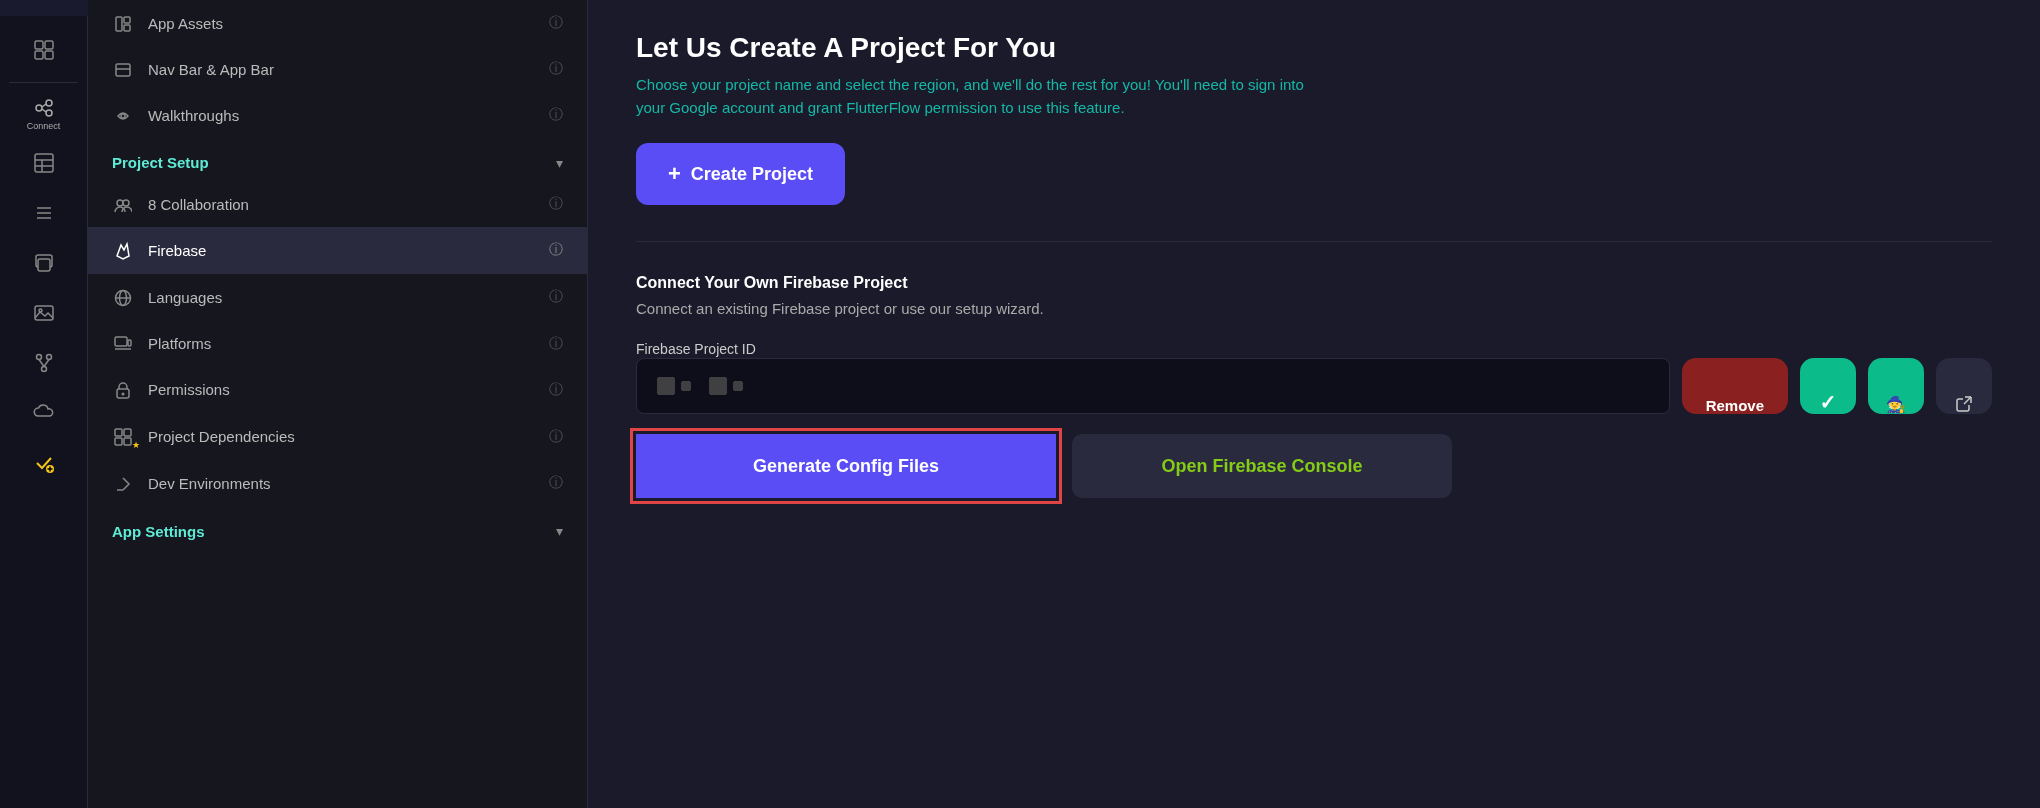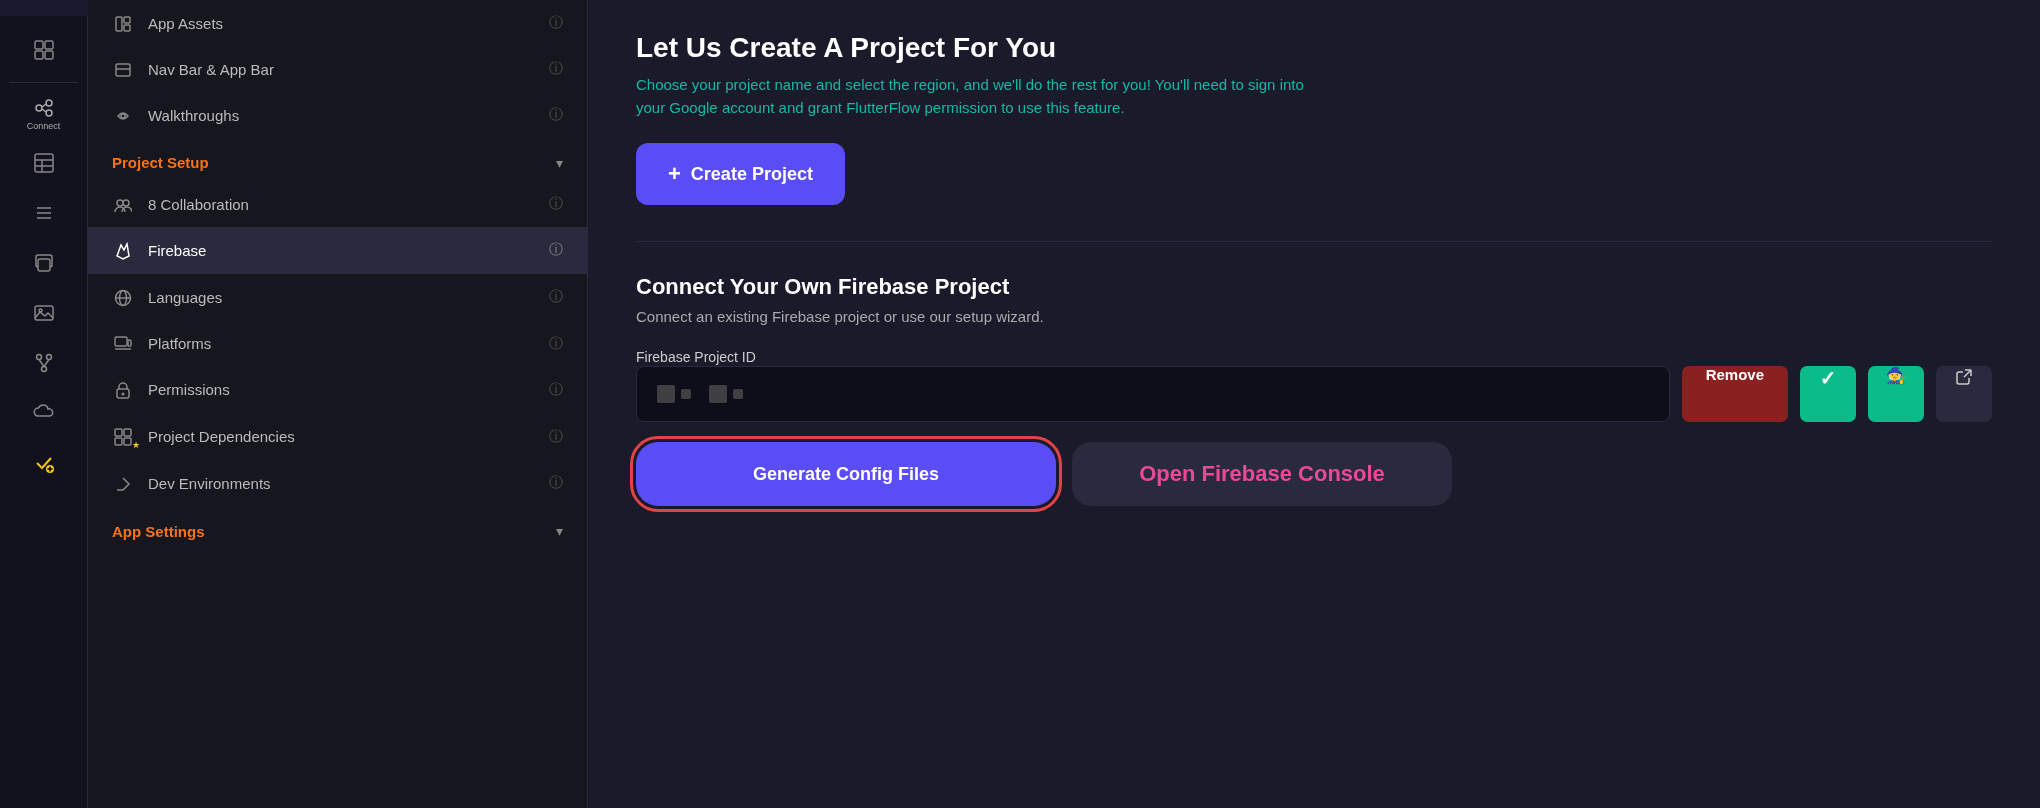--- a/index.html
+++ b/index.html
@@ -93,21 +93,21 @@
 
     .section-header {
       display: flex;
       align-items: center;
       justify-content: space-between;
       padding: 16px 24px 10px 24px;
       cursor: pointer;
     }
     .section-header .title {
       font-weight: 700;
-      color: #f97316;
+      color: #5eead4;
       font-size: 15px;
     }
     .section-header .chevron {
       color: #888;
       font-size: 14px;
     }
 
     
     .main-content {
       flex: 1;
@@ -146,21 +146,21 @@
     }
     .create-project-btn .plus-icon { font-size: 22px; }
 
     .divider {
       height: 1px;
       background: #2a2a3e;
       margin-bottom: 32px;
     }
 
     .connect-firebase-title {
-      font-size: 22px;
+      font-size: 16px;
       font-weight: 700;
       color: #fff;
       margin-bottom: 8px;
     }
     .connect-firebase-desc {
       color: #aaa;
       font-size: 15px;
       margin-bottom: 24px;
     }
 
@@ -198,27 +198,27 @@
       height: 18px;
       background: #555;
       border-radius: 2px;
       opacity: 0.7;
     }
     .pixel-block.small { width: 10px; height: 10px; }
 
     .action-btn {
       height: 56px;
       border: none;
-      border-radius: 7px;
+      border-radius: 14px;
       padding: 0 24px;
       font-size: 15px;
       font-weight: 700;
       cursor: pointer;
       display: flex;
-      align-items: flex-start;
+      align-items: flex-end;
       justify-content: center;
     }
     .btn-remove {
       background: #8b2020;
       color: #fff;
       min-width: 100px;
     }
     .btn-check {
       background: #0bbb8a;
       color: #fff;
@@ -243,36 +243,36 @@
       gap: 16px;
       margin-bottom: 32px;
     }
     .btn-generate {
       flex: 1;
       max-width: 420px;
       height: 64px;
       background: #5b4df5;
       color: #fff;
       border: none;
-      border-radius: 22px;
+      border-radius: 0;
       font-size: 18px;
       font-weight: 700;
       cursor: pointer;
       outline: 3px solid #e04444;
       outline-offset: 3px;
     }
     .btn-firebase-console {
       flex: 1;
       max-width: 380px;
       height: 64px;
       background: #2a2a3e;
-      color: #ec4899;
+      color: #84cc16;
       border: none;
-      border-radius: 19px;
-      font-size: 22px;
+      border-radius: 10px;
+      font-size: 18px;
       font-weight: 600;
       cursor: pointer;
     }
 
     
     svg { display: inline-block; vertical-align: middle; }
   </style>
 </head>
 <body>
 

